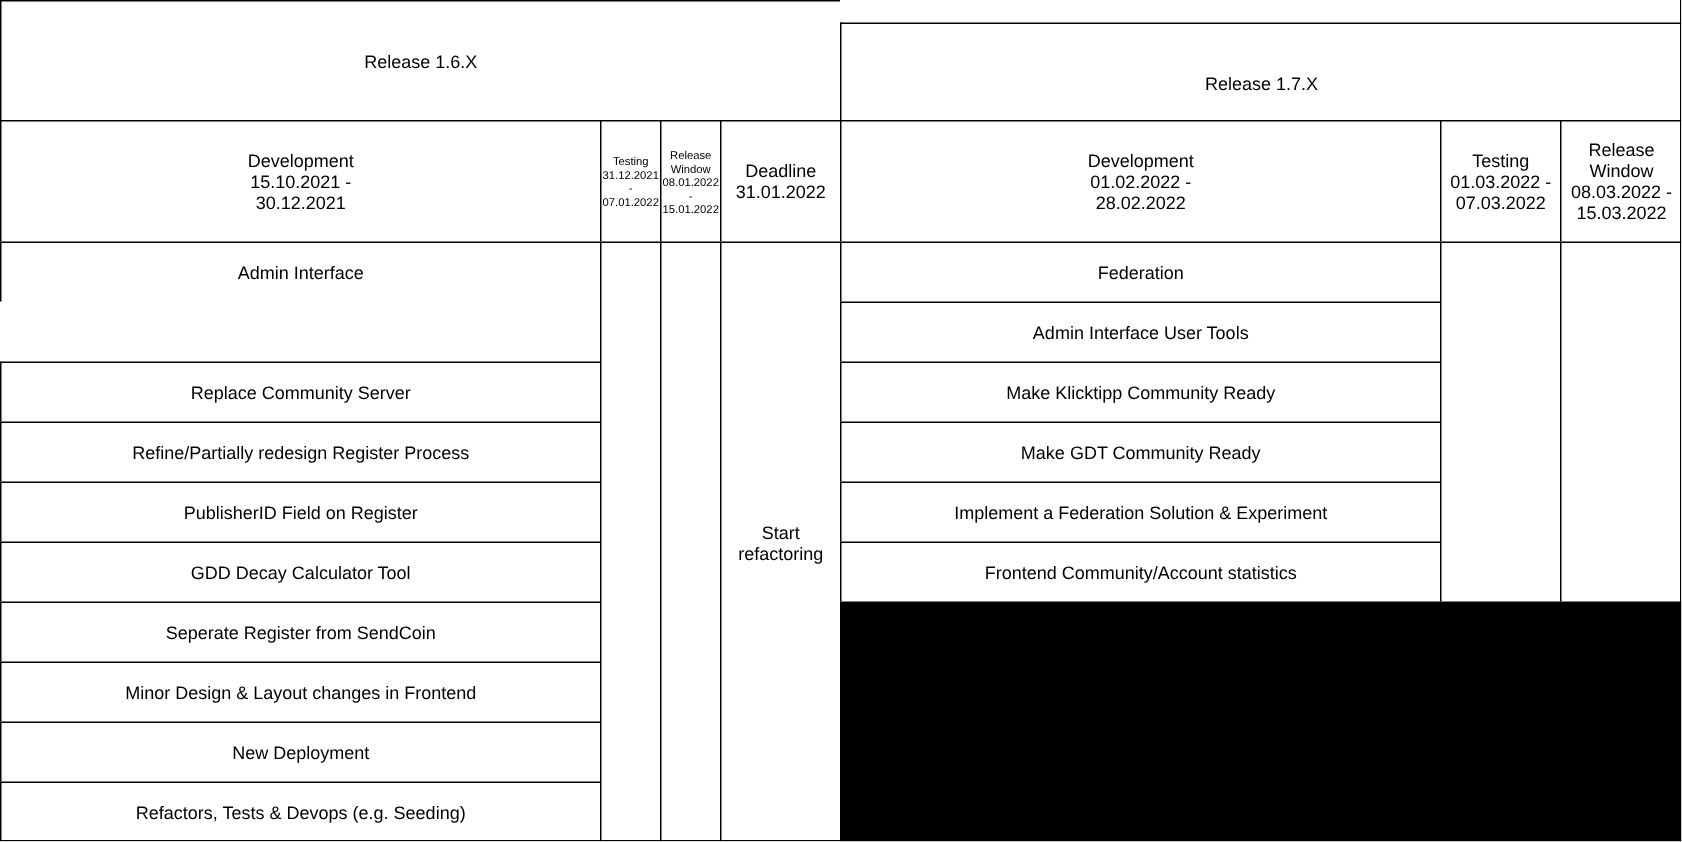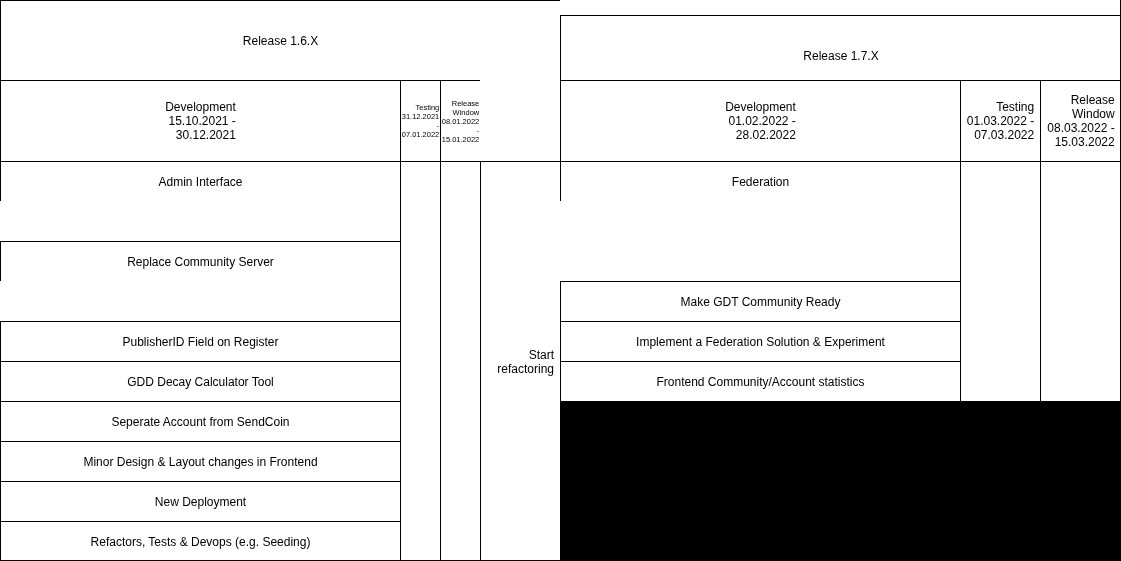--- a/index.html
+++ b/index.html
@@ -18,21 +18,21 @@
   }
   .cell {
     position: absolute;
     box-sizing: border-box;
     border-top: 1px solid #000000;
     border-left: 1px solid #000000;
     background: #ffffff;
     display: flex;
     align-items: center;
     justify-content: center;
-    text-align: right;
+    text-align: center;
     font-size: 12px;
     line-height: 14px;
   }
   .pre { white-space: pre-line; }
   .small {
     font-size: 7.5px;
     line-height: 9px;
   }
   .wrap {
     padding: 0 6px;
@@ -71,46 +71,51 @@
 30.12.2021</div>
   <div class="cell pre small" style="left:400px;top:80px;width:40px;height:81px">Testing
 31.12.2021
 -
 07.01.2022</div>
   <div class="cell pre small" style="left:440px;top:80px;width:40px;height:81px">Release
 Window
 08.01.2022
 -
 15.01.2022</div>
+  <div class="cell pre" style="left:480px;top:80px;width:80px;height:81px">Deadline
+31.01.2022</div>
 
   <div class="cell pre" style="left:560px;top:80px;width:400px;height:81px">Development
 01.02.2022 -
 28.02.2022</div>
   <div class="cell pre" style="left:960px;top:80px;width:80px;height:81px">Testing
 01.03.2022 -
 07.03.2022</div>
   <div class="cell pre" style="left:1040px;top:80px;width:81px;height:81px">Release
 Window
 08.03.2022 -
 15.03.2022</div>
 
   <div class="cell" style="left:0;top:161px;width:400px;height:40px">Admin Interface</div>
   <div class="cell" style="left:0;top:241px;width:400px;height:40px">Replace Community Server</div>
+  <div class="cell" style="left:0;top:281px;width:400px;height:40px">Refine/Partially redesign Register Process</div>
   <div class="cell" style="left:0;top:321px;width:400px;height:40px">PublisherID Field on Register</div>
   <div class="cell" style="left:0;top:361px;width:400px;height:40px">GDD Decay Calculator Tool</div>
-  <div class="cell" style="left:0;top:401px;width:400px;height:40px">Seperate Account from SendCoin</div>
+  <div class="cell" style="left:0;top:401px;width:400px;height:40px">Seperate Register from SendCoin</div>
   <div class="cell" style="left:0;top:441px;width:400px;height:40px">Minor Design &amp; Layout changes in Frontend</div>
   <div class="cell" style="left:0;top:481px;width:400px;height:40px">New Deployment</div>
   <div class="cell" style="left:0;top:521px;width:400px;height:40px">Refactors, Tests &amp; Devops (e.g. Seeding)</div>
 
   <div class="cell" style="left:400px;top:161px;width:40px;height:400px"></div>
   <div class="cell" style="left:440px;top:161px;width:40px;height:400px"></div>
   <div class="cell wrap" style="left:480px;top:161px;width:80px;height:400px">Start refactoring</div>
 
   <div class="cell" style="left:560px;top:161px;width:400px;height:40px">Federation</div>
+  <div class="cell" style="left:560px;top:201px;width:400px;height:40px">Admin Interface User Tools</div>
+  <div class="cell" style="left:560px;top:241px;width:400px;height:40px">Make Klicktipp Community Ready</div>
   <div class="cell" style="left:560px;top:281px;width:400px;height:40px">Make GDT Community Ready</div>
   <div class="cell" style="left:560px;top:321px;width:400px;height:40px">Implement a Federation Solution &amp; Experiment</div>
   <div class="cell" style="left:560px;top:361px;width:400px;height:40px">Frontend Community/Account statistics</div>
 
   <div class="cell" style="left:960px;top:161px;width:80px;height:240px"></div>
   <div class="cell" style="left:1040px;top:161px;width:81px;height:240px"></div>
 
   <div class="redacted" style="left:560px;top:401px;width:561px;height:160px"></div>
 
   <div class="edge-right"></div>

